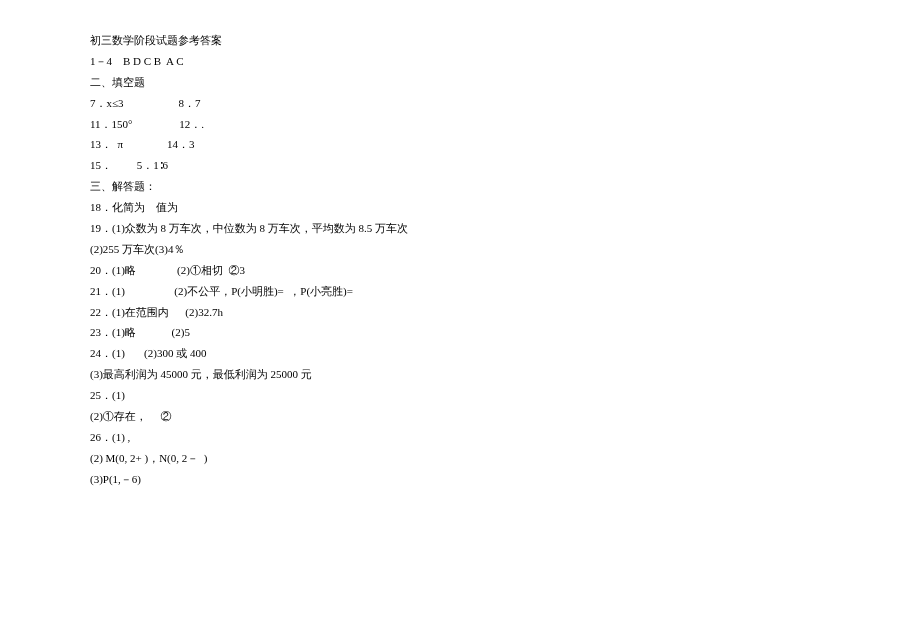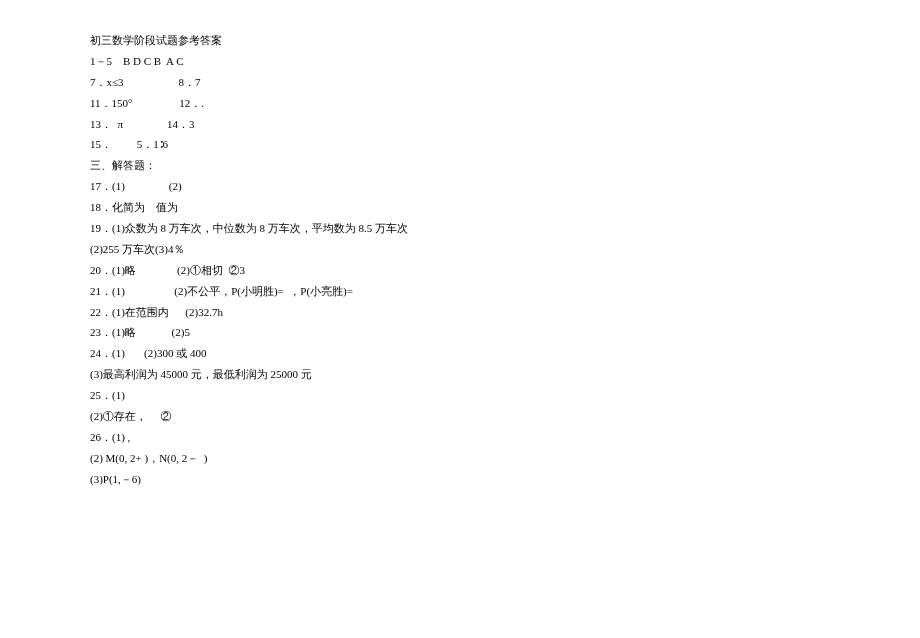--- a/index.html
+++ b/index.html
@@ -20,27 +20,27 @@
     .line {
       display: block;
       white-space: pre;
     }
   </style>
 </head>
 <body>
 
 <div class="content">
   <span class="line">初三数学阶段试题参考答案</span>
-  <span class="line">1－5    B D C B  A C</span>
+  <span class="line">1－4    B D C B  A C</span>
+  <span class="line">二、填空题</span>
   <span class="line">7．x≤3                    8．7</span>
   <span class="line">11．150°                 12．.</span>
   <span class="line">13．  π                14．3</span>
   <span class="line">15．         5．1∶6</span>
   <span class="line">三、解答题：</span>
-  <span class="line">17．(1)                (2)</span>
   <span class="line">18．化简为    值为</span>
   <span class="line">19．(1)众数为 8 万车次，中位数为 8 万车次，平均数为 8.5 万车次</span>
   <span class="line">(2)255 万车次(3)4％</span>
   <span class="line">20．(1)略               (2)①相切  ②3</span>
   <span class="line">21．(1)                  (2)不公平，P(小明胜)=  ，P(小亮胜)=</span>
   <span class="line">22．(1)在范围内      (2)32.7h</span>
   <span class="line">23．(1)略             (2)5</span>
   <span class="line">24．(1)       (2)300 或 400</span>
   <span class="line">(3)最高利润为 45000 元，最低利润为 25000 元</span>
   <span class="line">25．(1)</span>

